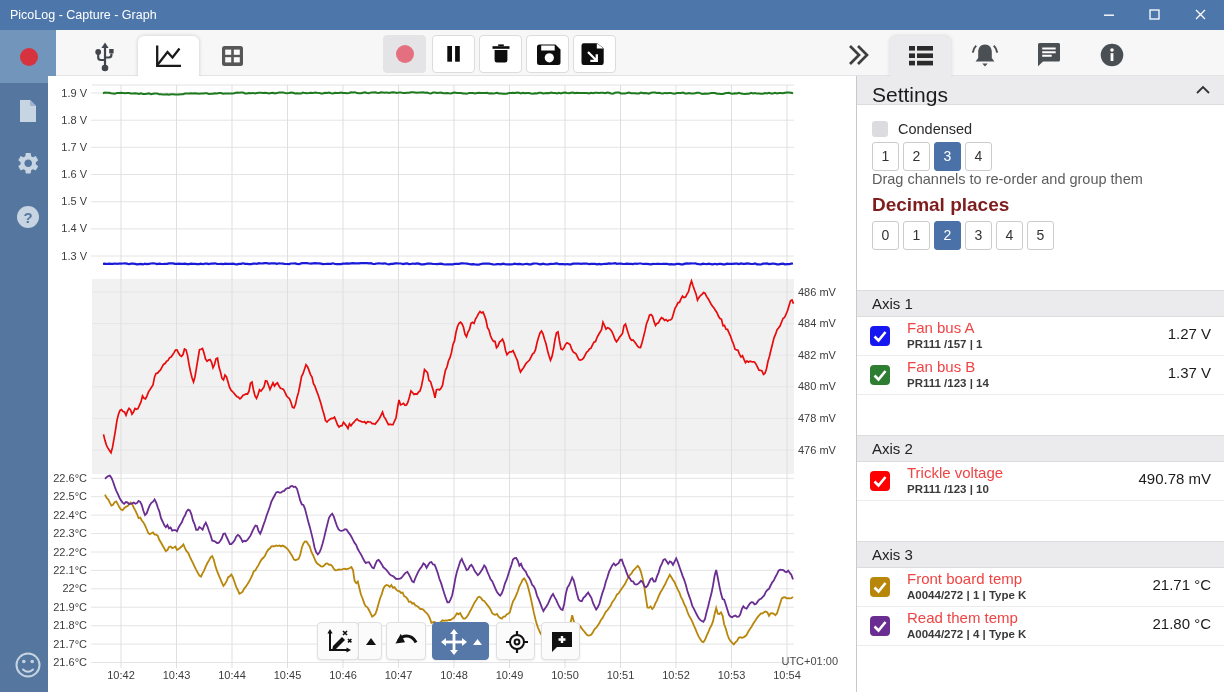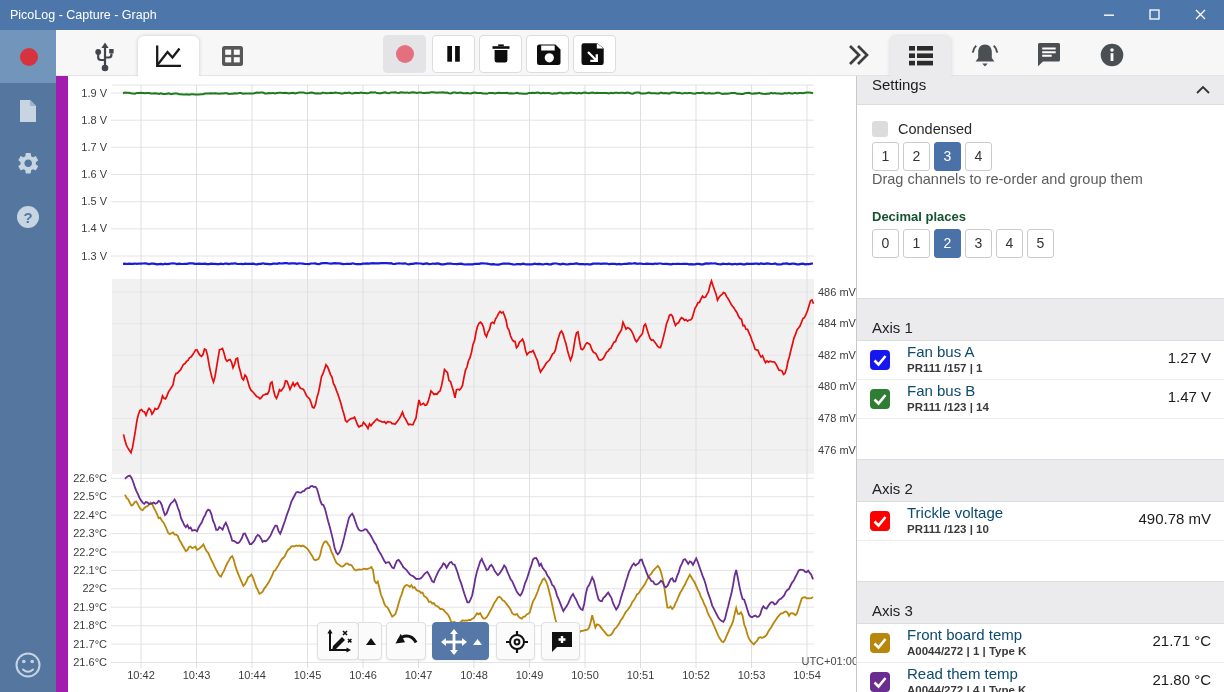--- a/index.html
+++ b/index.html
@@ -11,30 +11,30 @@
 #recarea{position:absolute;left:0;top:0;width:56px;height:53px;background:#7295bb;}
 #recarea .dot{position:absolute;left:20px;top:18px;width:18px;height:18px;border-radius:50%;background:#d7333f;}
 .sideicon{position:absolute;left:0;width:56px;text-align:center;}
 #toolbar{position:absolute;left:56px;top:30px;width:1168px;height:46px;background:#f7f7f8;border-bottom:1px solid #e3e3e5;box-sizing:border-box;}
 .tab{position:absolute;top:6px;height:40px;border-radius:6px 6px 0 0;}
 #tabgraph{left:82px;width:61px;background:#fff;box-shadow:0 0 4px rgba(0,0,0,0.18);}
 #tablist{left:834px;width:61px;background:#ebebed;box-shadow:0 0 4px rgba(0,0,0,0.15);}
 .tbtn{position:absolute;top:5px;width:43px;height:38px;border-radius:4px;background:#fff;border:1px solid #dcdcde;box-sizing:border-box;}
 .tbtn.active{background:#e4e4e6;border-color:#e4e4e6;}
 .icx{position:absolute;}
-#chart{position:absolute;left:56px;top:76px;width:800px;height:616px;background:#a21caf;padding-left:12px;}
+#chart{position:absolute;left:48px;top:76px;width:800px;height:616px;background:#5eead4;}
 #panel{position:absolute;left:856px;top:76px;width:368px;height:616px;background:#fff;border-left:1px solid #c9c9cb;box-sizing:border-box;font-size:14px;color:#222;}
 .phead{background:#ebebed;border-bottom:1px solid #dcdcde;}
 #overlaybar{position:absolute;left:317px;top:622px;height:38px;}
 .obtn{position:absolute;top:0;height:38px;background:#fbfbfc;border:1px solid #dfdfe1;border-radius:4px;box-sizing:border-box;box-shadow:0 1px 2px rgba(0,0,0,0.08);}
 .obtn.blue{background:#5578a8;border-color:#5578a8;}
-.axhead{background:#ebebed;border-bottom:1px solid #dcdcde;border-top:1px solid #dcdcde;font-size:15px;padding:20px 0 4px 15px;margin-top:40px;}
+.axhead{background:#ebebed;border-bottom:1px solid #dcdcde;border-top:1px solid #dcdcde;font-size:15px;padding:4px 0 4px 15px;margin-top:40px;}
 .chrow{position:relative;height:38px;border-bottom:1px solid #ececee;}
 .cbx{position:absolute;left:13px;top:9px;width:20px;height:20px;border-radius:4px;}
-.chname{position:absolute;left:50px;top:2px;font-size:15px;color:#0c4a6e;}
+.chname{position:absolute;left:50px;top:2px;font-size:15px;color:#ef4444;}
 .chsub{position:absolute;left:50px;top:21px;font-size:11.5px;font-weight:bold;color:#3a3a3a;}
 .chval{position:absolute;right:13px;top:8px;font-size:15px;color:#1b1b1b;}
 .nbtn{display:inline-block;width:25px;height:27px;line-height:27px;text-align:center;background:#fff;border:1px solid #ccc;border-radius:3px;margin-right:4px;font-size:14px;color:#333;vertical-align:top;}
 .nbtn.sel{background:#4a72a8;border-color:#4a72a8;color:#fff;}
 </style></head>
 <body>
 <div id="app">
   <div id="titlebar">
     <div class="t">PicoLog - Capture - Graph</div>
     <svg class="winbtn" style="right:92px" width="46" height="30" viewBox="0 0 46 30">
@@ -309,48 +309,48 @@
       </div>
     <div class="obtn" style="left:224px;width:39px">
         <svg style="position:absolute;left:8px;top:7px" width="24" height="24" viewBox="0 0 24 24">
           <path d="M2 2 h20 v15 h-15 l-5 5 z" fill="#111"></path>
           <path d="M12 6 v7 M8.5 9.5 h7" stroke="#fff" stroke-width="2.4"></path>
         </svg>
       </div>
   </div>
   <div id="panel">
     <div class="phead" style="height:28px;position:relative">
-        <span style="position:absolute;left:15px;top:0;font-size:15px;color:#1b1b1b">Settings</span>
+        <span style="position:absolute;left:15px;top:7px;font-size:21px;color:#1b1b1b">Settings</span>
         <svg style="position:absolute;right:14px;top:9px" width="14" height="10" viewBox="0 0 14 10">
           <path d="M1 8 L7 2 L13 8" stroke="#333" stroke-width="1.8" fill="none"></path>
         </svg>
       </div>
     <div style="padding:5px 0 0 15px">
       <div style="margin-top:10px;position:relative;height:17px"><span style="display:inline-block;width:16px;height:16px;background:#dcdcde;border-radius:3px;vertical-align:middle"></span><span style="margin-left:10px;font-size:14.5px;color:#2b2b2b;vertical-align:middle">Condensed</span></div>
       <div style="margin-top:5px;height:29px"><span class="nbtn">1</span><span class="nbtn">2</span><span class="nbtn sel">3</span><span class="nbtn">4</span></div>
       <div style="font-size:14.5px;color:#5d5d5d">Drag channels to re-order and group them</div>
-      <div style="margin-top:22px;font-size:13px;font-weight:bold;color:#14532d">Decimal places</div>
+      <div style="margin-top:7px;font-size:19px;font-weight:bold;color:#7f1d1d">Decimal places</div>
       <div style="margin-top:5px;height:29px;margin-bottom:10px"><span class="nbtn">0</span><span class="nbtn">1</span><span class="nbtn sel">2</span><span class="nbtn">3</span><span class="nbtn">4</span><span class="nbtn">5</span></div>
     </div>
     <div class="axhead">Axis 1</div>
     <div class="chrow">
         <span class="cbx" style="background:#1616f0"><svg width="20" height="20" viewBox="0 0 20 20">
             <path d="M4.5 10.5 L8.5 14.5 L15.5 6" stroke="#fff" stroke-width="2.6" fill="none"></path>
           </svg></span>
         <span class="chname">Fan bus A</span>
         <span class="chsub">PR111 /157 | 1</span>
         <span class="chval">1.27 V</span>
       </div>
     <div class="chrow">
         <span class="cbx" style="background:#2e7d32"><svg width="20" height="20" viewBox="0 0 20 20">
             <path d="M4.5 10.5 L8.5 14.5 L15.5 6" stroke="#fff" stroke-width="2.6" fill="none"></path>
           </svg></span>
         <span class="chname">Fan bus B</span>
         <span class="chsub">PR111 /123 | 14</span>
-        <span class="chval">1.47 V</span>
+        <span class="chval">1.37 V</span>
       </div>
     <div class="axhead">Axis 2</div>
     <div class="chrow">
         <span class="cbx" style="background:#fe0000"><svg width="20" height="20" viewBox="0 0 20 20">
             <path d="M4.5 10.5 L8.5 14.5 L15.5 6" stroke="#fff" stroke-width="2.6" fill="none"></path>
           </svg></span>
         <span class="chname">Trickle voltage</span>
         <span class="chsub">PR111 /123 | 10</span>
         <span class="chval">490.78 mV</span>
       </div>

